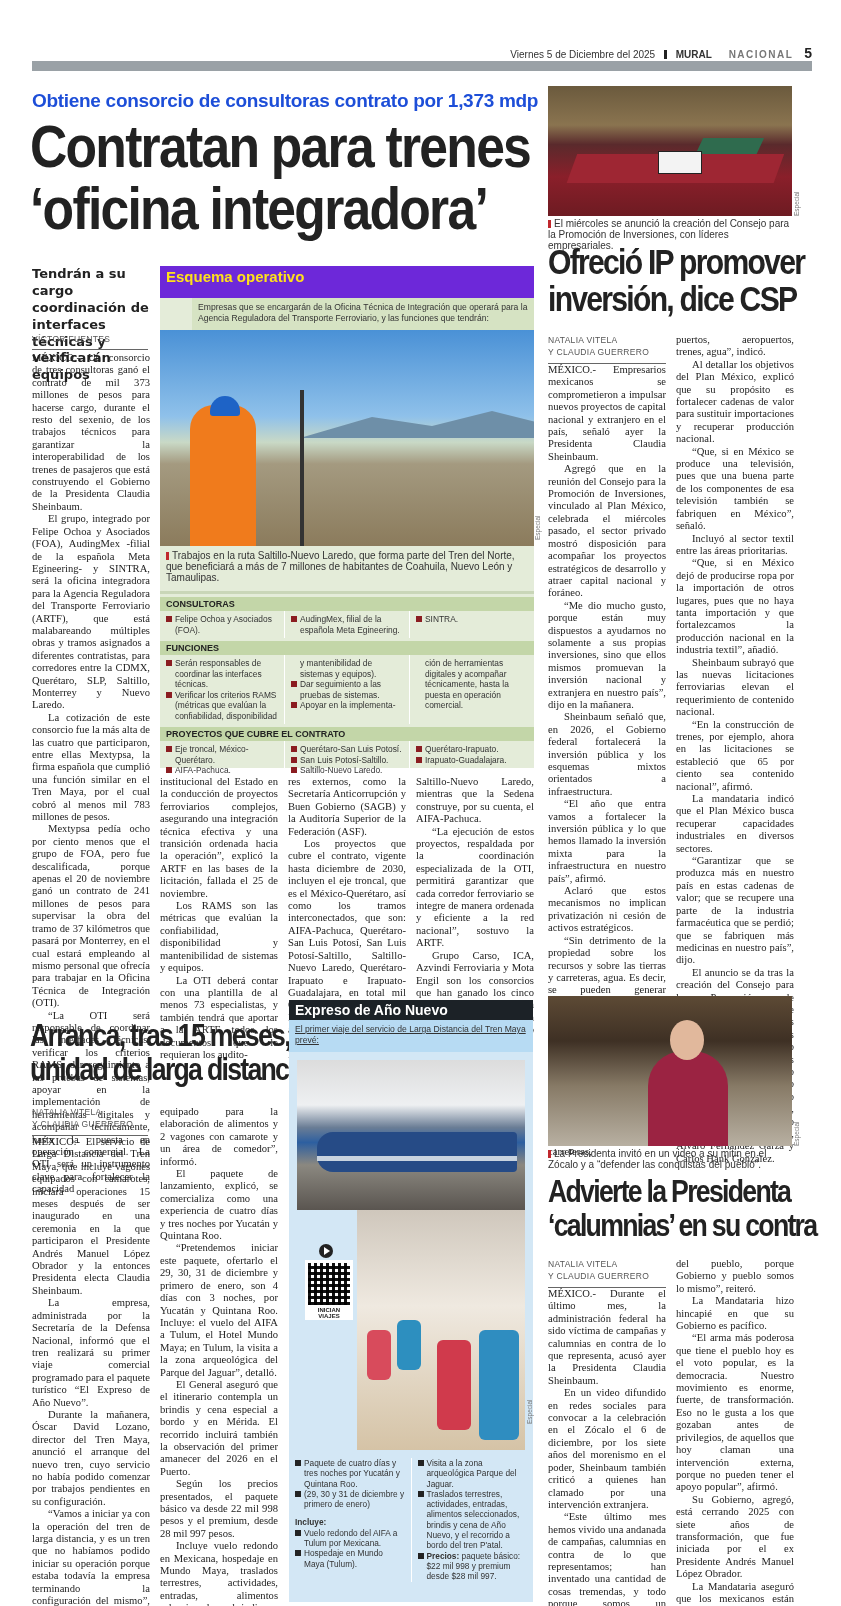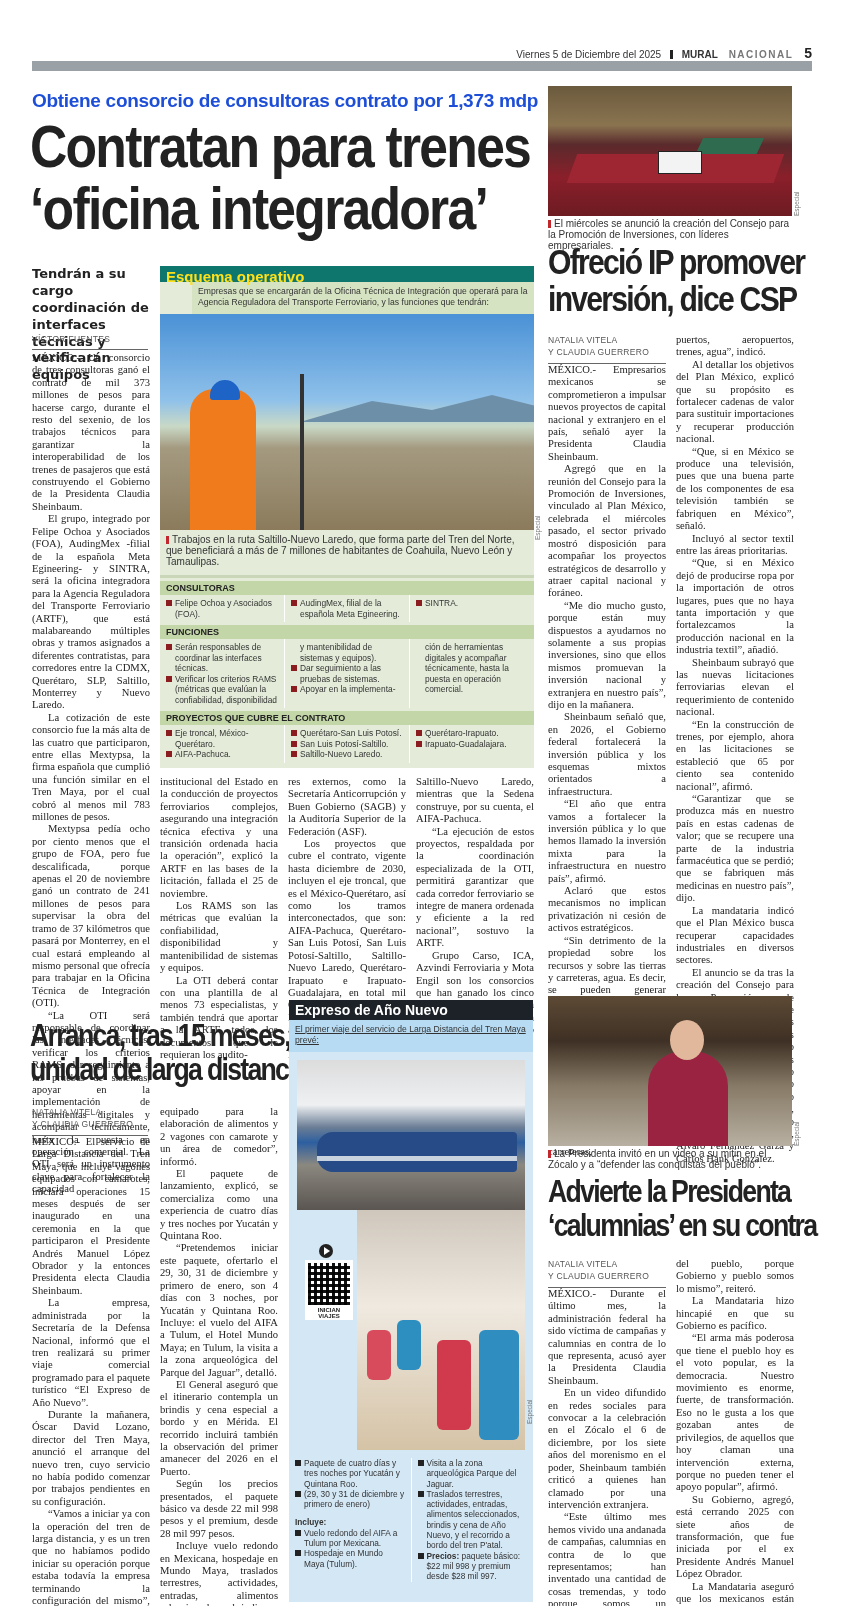--- a/index.html
+++ b/index.html
@@ -2,21 +2,21 @@
 <html><head>
 <meta charset="utf-8">
 <style>
   * { box-sizing: border-box; margin: 0; padding: 0; }
   body { width: 841px; height: 1606px; background: #fff; position: relative; overflow: hidden; font-family: "DejaVu Serif", serif; color: #222; }
   .abs { position: absolute; }
 
   
   #masthead { left: 32px; top: 45px; width: 780px; height: 16px; font-family: "Liberation Sans", sans-serif; font-size: 10px; text-align: right; color: #333; }
   #masthead .brand { font-weight: bold; margin-left: 6px; }
-  #masthead .section { font-weight: bold; color: #777; letter-spacing: 1.5px; margin-left: 8px; }
+  #masthead .section { font-weight: bold; color: #777; letter-spacing: 1.5px; margin-left: 14px; }
   #masthead .pagenum { font-weight: bold; font-size: 14px; margin-left: 8px; color: #222; }
   #masthead .bar-mark { display: inline-block; width: 3px; height: 9px; background: #222; margin-left: 6px; vertical-align: -1px; }
   #rule { left: 32px; top: 61px; width: 780px; height: 10px; background: #9aa1a6; }
 
   
   .kicker { font-family: "Liberation Sans", sans-serif; font-size: 19px; font-weight: bold; color: #1d4ed8; letter-spacing: -0.3px; }
   .hed { font-family: "Liberation Sans", sans-serif; font-weight: bold; color: #222; letter-spacing: -2px; line-height: 1.04; transform: scaleX(0.86); transform-origin: left top; white-space: nowrap; }
   .deck { font-family: "DejaVu Sans", sans-serif; font-size: 13px; font-weight: bold; line-height: 1.3; color: #222; }
   .byline { font-family: "Liberation Sans", sans-serif; font-size: 8.5px; color: #555; text-transform: uppercase; letter-spacing: 0.3px; line-height: 1.45; border-bottom: 1px solid #666; padding-bottom: 4px; }
   .body { font-family: "Liberation Serif", serif; font-size: 10.6px; line-height: 12.4px; color: #222; text-align: justify; hyphens: auto; }
@@ -44,21 +44,21 @@
   .photo-president .head { position: absolute; left: 122px; top: 24px; width: 34px; height: 40px; background: #e1b89c; border-radius: 50%; }
 
   .photo-train { background: linear-gradient(180deg, #dcdcdc 0%, #eef0f2 30%, #6a7d95 45%, #2d5fa0 55%, #8b8880 70%, #5a5550 100%); }
   .photo-train .car { position: absolute; left: 20px; top: 72px; width: 200px; height: 40px; background: #264b86; border-radius: 16px 4px 4px 16px; }
   .photo-train .stripe { position: absolute; left: 20px; top: 96px; width: 200px; height: 5px; background: #c8d3df; }
   .photo-interior { background: linear-gradient(180deg, #cfc7bc 0%, #efe9e0 40%, #d5c3a6 100%); }
   .seat { position: absolute; width: 24px; height: 50px; border-radius: 6px; }
 
   
   #esq { left: 160px; top: 266px; width: 374px; height: 502px; background: #e4ecd9; }
-  #esq .title-bar { height: 16px; background: #0f766e; padding-left: 6px; }
+  #esq .title-bar { height: 32px; background: #6d28d9; padding-left: 6px; }
   #esq .title-bar span { font-family: "Liberation Sans", sans-serif; font-weight: bold; font-size: 15px; color: #ffe11a; line-height: 22px; }
   #esq .intro { font-family: "Liberation Sans", sans-serif; font-size: 8.6px; line-height: 11px; color: #333; padding: 4px 6px 6px; background: #d6e3c3; margin-left: 32px; }
   #esq .sec-head { font-family: "Liberation Sans", sans-serif; font-weight: bold; font-size: 9px; color: #222; background: #c3d6a8; padding: 2px 6px; margin-top: 3px; }
   #esq .cols { display: flex; }
   #esq .col { flex: 1; padding: 3px 6px; font-family: "Liberation Sans", sans-serif; font-size: 8.4px; line-height: 10.5px; color: #333; border-right: 1px solid #fff; }
   #esq .col:last-child { border-right: none; }
   .bullet { display: inline-block; width: 6px; height: 6px; background: #8b1d21; margin-right: 3px; vertical-align: 0; }
   .item { padding-left: 9px; text-indent: -9px; }
 
   
@@ -212,22 +212,22 @@
   <p>“Va a haber mucho más inversión que la que tuvimos este año para carreteras,</p>
 </div>
 <div class="abs body" style="left:676px; top:334px; width:118px;">
   <p class="first">puertos, aeropuertos, trenes, agua”, indicó.</p>
   <p>Al detallar los objetivos del Plan México, explicó que su propósito es fortalecer cadenas de valor para sustituir importaciones y recuperar producción nacional.</p>
   <p>“Que, si en México se produce una televisión, pues que una buena parte de los componentes de esa televisión también se fabriquen en México”, señaló.</p>
   <p>Incluyó al sector textil entre las áreas prioritarias.</p>
   <p>“Que, si en México dejó de producirse ropa por la importación de otros lugares, pues que no haya tanta importación y que fortalezcamos la producción nacional en la industria textil”, añadió.</p>
   <p>Sheinbaum subrayó que las nuevas licitaciones ferroviarias elevan el requerimiento de contenido nacional.</p>
   <p>“En la construcción de trenes, por ejemplo, ahora en las licitaciones se estableció que 65 por ciento sea contenido nacional”, afirmó.</p>
+  <p>La mandataria indicó que el Plan México busca recuperar capacidades industriales en diversos sectores.</p>
   <p>“Garantizar que se produzca más en nuestro país en estas cadenas de valor; que se recupere una parte de la industria farmacéutica que se perdió; que se fabriquen más medicinas en nuestro país”, dijo.</p>
-  <p>La mandataria indicó que el Plan México busca recuperar capacidades industriales en diversos sectores.</p>
   <p>El anuncio se da tras la creación del Consejo para la Promoción de Inversiones, en el que participan líderes empresariales como Carlos Slim, José Antonio Fernández Garza, Carlos Slim Domit, Bernardo Gómez y Francisco Cervantes, así como Alfonso de Angoitia, Alejandro Baillères, Pablo Chico Pardo Hernández, Álvaro Fernández Garza y Carlos Hank González.</p>
 </div>
 
 <div class="abs hed" style="left:30px; top:1020px; font-size:31px;">Arranca, tras 15 meses,</div>
 <div class="abs hed" style="left:30px; top:1054px; font-size:31px;">unidad de larga distancia</div>
 
 <div class="abs byline" style="left:32px; top:1106px; width:116px;">
   <div>NATALIA VITELA</div>
   <div>Y CLAUDIA GUERRERO</div>
 </div>

